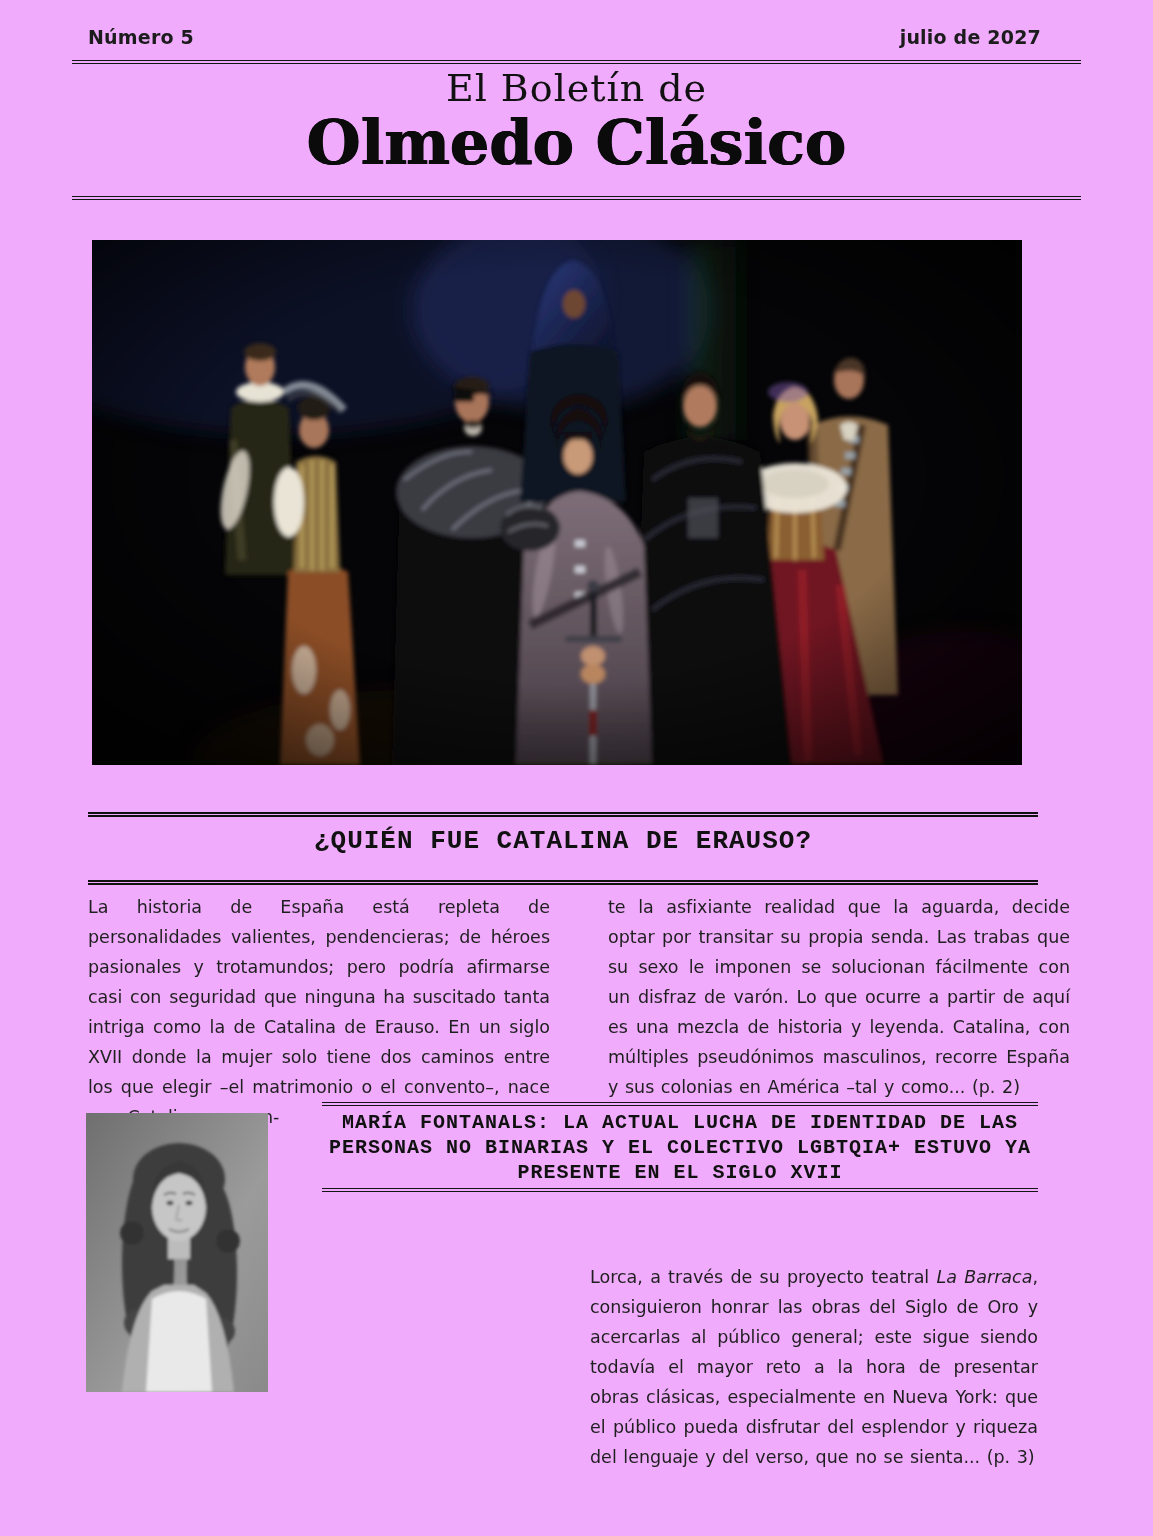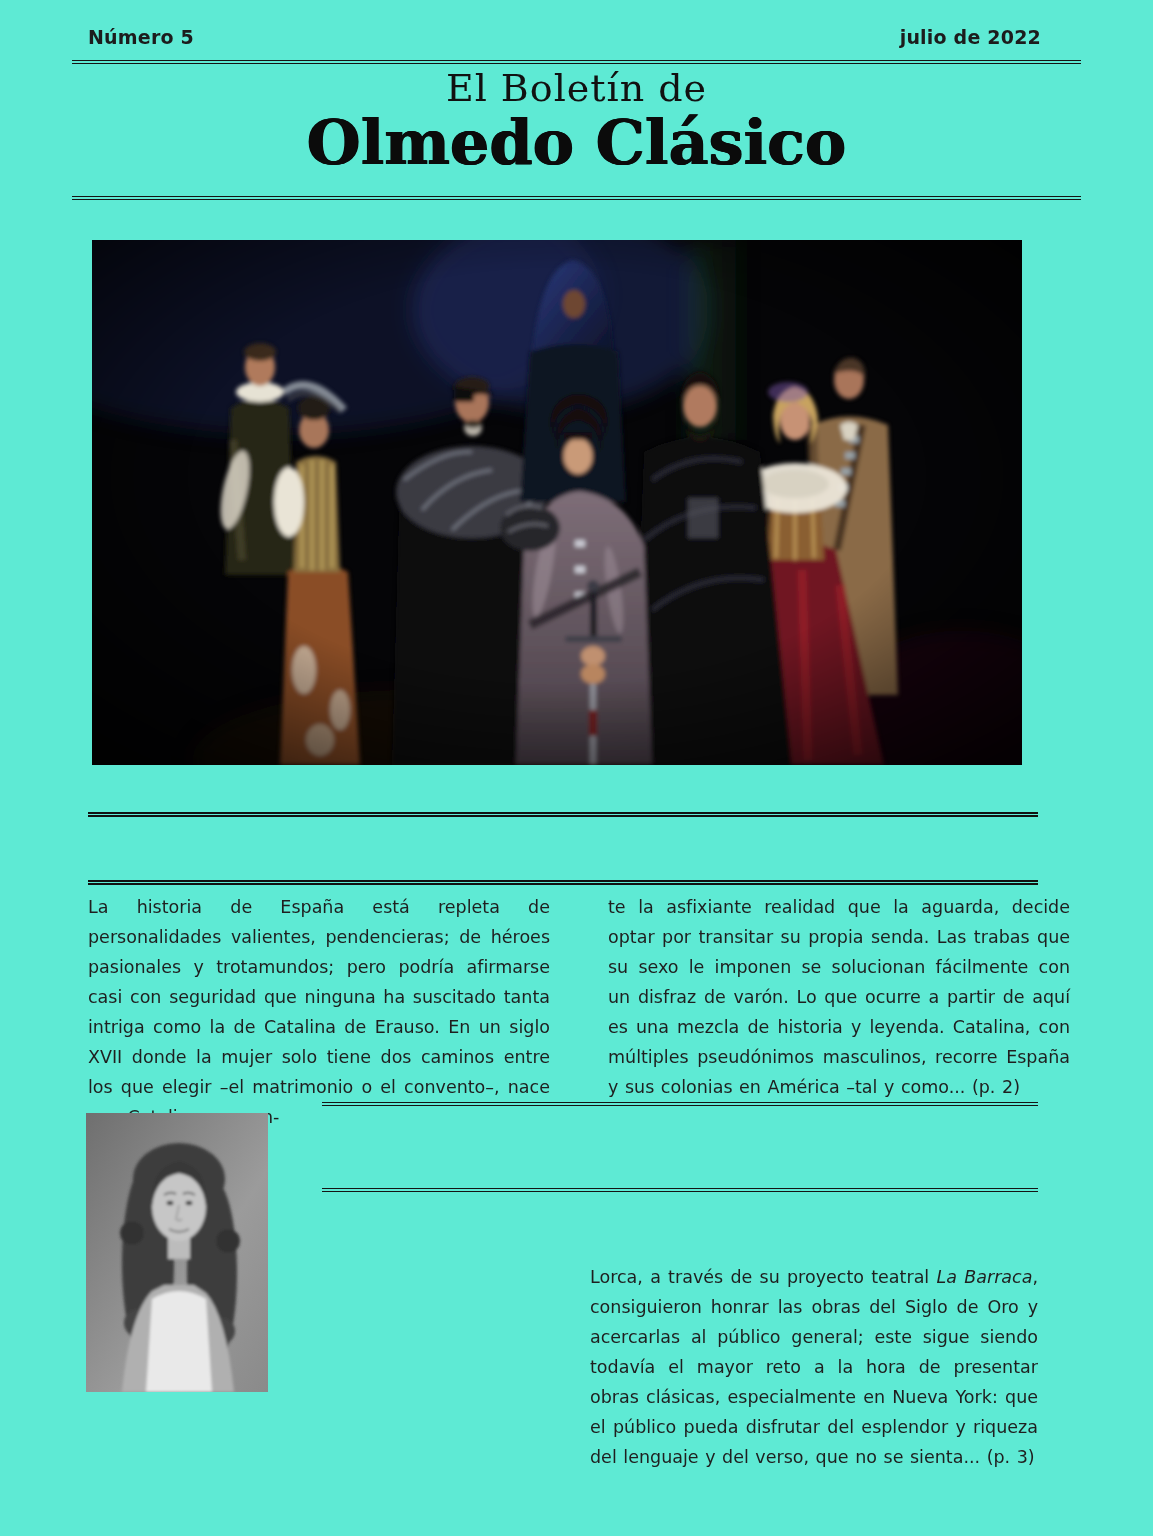--- a/index.html
+++ b/index.html
@@ -1,20 +1,20 @@
 <!DOCTYPE html>
 <html lang="es"><head>
 <meta charset="utf-8">
 <style>
   html,body{margin:0;padding:0;background:#e8e8e8;}
   .page{
     position:relative;
     width:1153px;height:1536px;
     margin:0 auto;
-    background:#5eead4;
+    background:#f0abfc;
     font-family:"DejaVu Sans",sans-serif;
     color:#1c1c1c;
     overflow:hidden;
   }
   .abs{position:absolute;}
   
   .issue{left:88px;top:26px;font-size:19px;font-weight:bold;letter-spacing:.2px;}
   .date{right:112px;top:26px;font-size:19px;font-weight:bold;letter-spacing:.2px;}
   .rule{border-top:4px double #141414;height:0;}
   .rule-thick{border-top:5px double #111;height:0;}
@@ -66,21 +66,21 @@
   .iv-col-right{left:590px;top:1226px;width:448px;margin-top:36px;}
   .iv-col-right i{font-style:italic;}
   p{margin:0;}
 </style>
 </head>
 <body>
 
 <div class="page">
 
   <div class="abs issue">Número 5</div>
-  <div class="abs date">julio de 2022</div>
+  <div class="abs date">julio de 2027</div>
   <div class="abs rule head-rule-top"></div>
   <div class="abs masthead-main">Olmedo Clásico</div>
   <div class="abs masthead-sub">El Boletín de</div>
   <div class="abs rule head-rule-bottom"></div>
 
   <figure class="abs stage-photo" style="margin:0" aria-label="stage-ensemble-cast-photo">
     <svg width="930" height="525" viewBox="0 0 930 525" xmlns="http://www.w3.org/2000/svg">
       <defs>
         <filter id="b2" x="-20%" y="-20%" width="140%" height="140%">
             <feGaussianBlur stdDeviation="2.2"></feGaussianBlur>
@@ -217,25 +217,27 @@
           <rect x="498" y="444" width="6" height="81" fill="#8e8e96"></rect>
           <rect x="497" y="470" width="8" height="26" fill="#6e1a1a"></rect>
         </g>
       </g>
 
       <rect x="0" y="0" width="930" height="525" fill="url(#vig)"></rect>
     </svg>
   </figure>
 
   <div class="abs rule-thick a1-rule-top"></div>
+  <h1 class="abs a1-headline" style="margin:0">¿QUIÉN FUE CATALINA DE ERAUSO?</h1>
   <div class="abs rule-thick a1-rule-bottom"></div>
   <p class="abs bodycol a1-col-left">La historia de España está repleta de personalidades valientes, pendencieras; de héroes pasionales y trotamundos; pero podría afirmarse casi con seguridad que ninguna ha suscitado tanta intriga como la de Catalina de Erauso. En un siglo XVII donde la mujer solo tiene dos caminos entre los que elegir –el matrimonio o el convento–, nace una Catalina que, an-</p>
   <p class="abs bodycol a1-col-right">te la asfixiante realidad que la aguarda, decide optar por transitar su propia senda. Las trabas que su sexo le imponen se solucionan fácilmente con un disfraz de varón. Lo que ocurre a partir de aquí es una mezcla de historia y leyenda. Catalina, con múltiples pseudónimos masculinos, recorre España y sus colonias en América –tal y como... (p. 2)</p>
 
   <div class="abs a2-rule-top"></div>
+  <h2 class="abs a2-headline" style="margin:0">MARÍA FONTANALS: LA ACTUAL LUCHA DE IDENTIDAD DE LAS PERSONAS NO BINARIAS Y EL COLECTIVO LGBTQIA+ ESTUVO YA PRESENTE EN EL SIGLO XVII</h2>
   <div class="abs a2-rule-bottom"></div>
 
   <figure class="abs portrait" style="margin:0" aria-label="maria-fontanals-portrait">
     <svg width="182" height="279" viewBox="0 0 182 279" xmlns="http://www.w3.org/2000/svg">
       <defs>
         <filter id="pb" x="-20%" y="-20%" width="140%" height="140%">
             <feGaussianBlur stdDeviation="1.4"></feGaussianBlur>
           </filter>
         <linearGradient id="pbg" x1="0" y1="0" x2="1" y2="1">
           <stop offset="0" stop-color="#6f6f6f"></stop>

